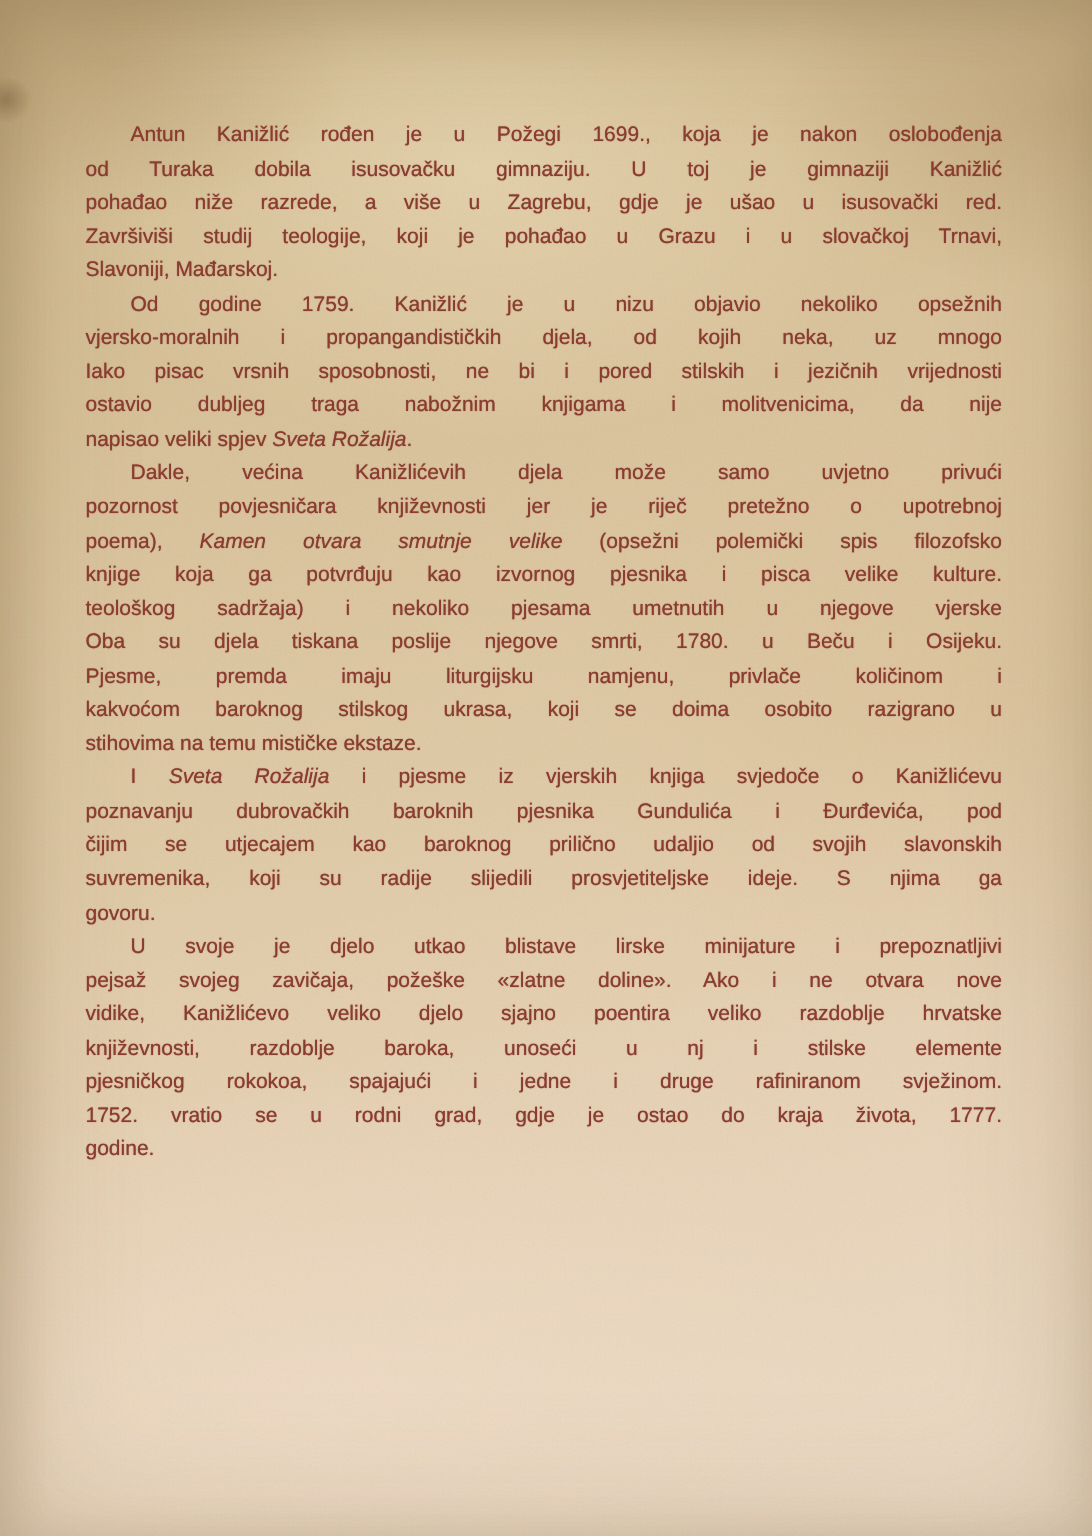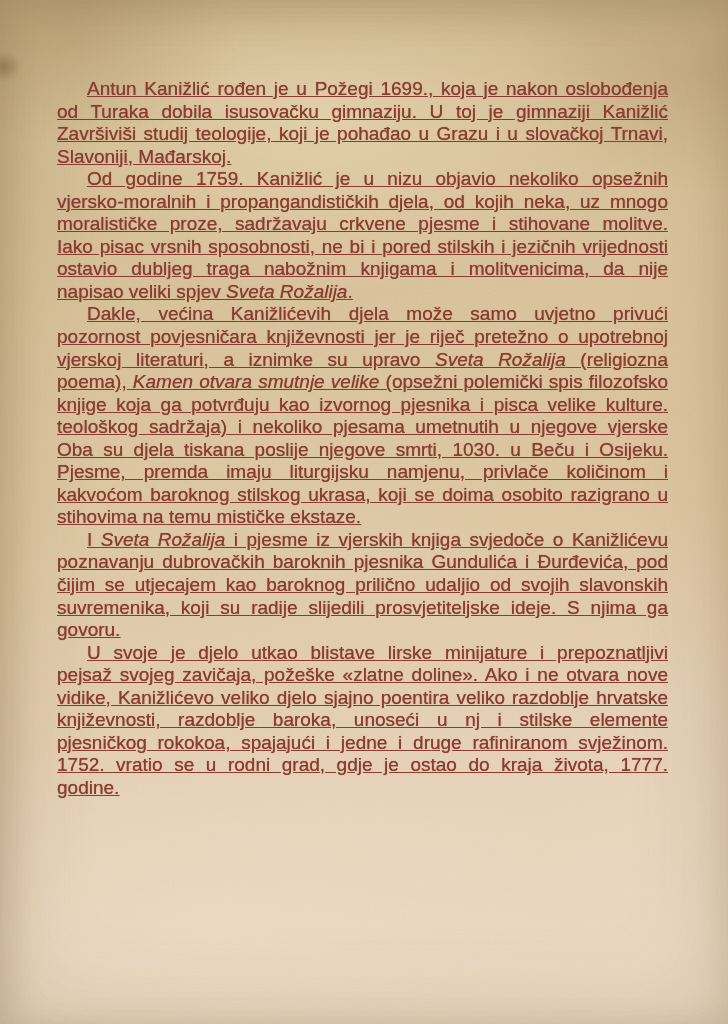--- a/index.html
+++ b/index.html
@@ -40,24 +40,23 @@
     opacity: 0.55;
     pointer-events: none;
   }
   .text-block {
     position: absolute;
     left: 57px;
     top: 78px;
     width: 611px;
     color: #8a3c30;
     font-family: "Liberation Sans", "DejaVu Sans", sans-serif;
-    font-size: 19px;
+    font-size: 14px;
     line-height: 22.55px;
     text-shadow: 0 0 0.7px rgba(138, 60, 48, 0.9);
-    text-decoration: underline;
   }
   .line {
     text-align: justify;
     text-align-last: justify;
     text-justify: inter-word;
     white-space: normal;
   }
   .line.last { text-align-last: left; }
   .line.indent { padding-left: 30px; }
   .line em { font-style: italic; }
@@ -75,39 +74,38 @@
         <feFuncA type="linear" slope="0.09" intercept="0"></feFuncA>
       </feComponentTransfer>
     </filter>
     <rect width="728" height="1024" filter="url(#paperNoise)"></rect>
   </svg>
 
   <div class="text-block" id="text-block">
       <div>
         <div class="line indent"><span>Antun Kanižlić rođen je u Požegi 1699., koja je nakon oslobođenja</span></div>
         <div class="line"><span>od Turaka dobila isusovačku gimnaziju. U toj je gimnaziji Kanižlić</span></div>
+        <div class="line"><span>pohađao niže razrede, a više u Zagrebu, gdje je ušao u isusovački red.</span></div>
         <div class="line"><span>Završiviši studij teologije, koji je pohađao u Grazu i u slovačkoj Trnavi,</span></div>
         <div class="line last"><span>Slavoniji, Mađarskoj.</span></div>
       </div>
       <div>
         <div class="line indent"><span>Od godine 1759. Kanižlić je u nizu objavio nekoliko opsežnih</span></div>
         <div class="line"><span>vjersko-moralnih i propangandističkih djela, od kojih neka, uz mnogo</span></div>
-        <div class="line"><span>moralističke proze, sadržavaju crkvene pjesme i stihovane molitve.</span></div>
         <div class="line"><span>Iako pisac vrsnih sposobnosti, ne bi i pored stilskih i jezičnih vrijednosti</span></div>
         <div class="line"><span>ostavio dubljeg traga nabožnim knjigama i molitvenicima, da nije</span></div>
         <div class="line last"><span>napisao veliki spjev </span><em>Sveta Rožalija</em><span>.</span></div>
       </div>
       <div>
         <div class="line indent"><span>Dakle, većina Kanižlićevih djela može samo uvjetno privući</span></div>
         <div class="line"><span>pozornost povjesničara književnosti jer je riječ pretežno o upotrebnoj</span></div>
-        <div class="line"><span>vjerskoj literaturi, a iznimke su upravo </span><em>Sveta Rožalija</em><span> (religiozna</span></div>
         <div class="line"><span>poema), </span><em>Kamen otvara smutnje velike</em><span> (opsežni polemički spis filozofsko</span></div>
         <div class="line"><span>knjige koja ga potvrđuju kao izvornog pjesnika i pisca velike kulture.</span></div>
         <div class="line"><span>teološkog sadržaja) i nekoliko pjesama umetnutih u njegove vjerske</span></div>
-        <div class="line"><span>Oba su djela tiskana poslije njegove smrti, 1030. u Beču i Osijeku.</span></div>
+        <div class="line"><span>Oba su djela tiskana poslije njegove smrti, 1780. u Beču i Osijeku.</span></div>
         <div class="line"><span>Pjesme, premda imaju liturgijsku namjenu, privlače količinom i</span></div>
         <div class="line"><span>kakvoćom baroknog stilskog ukrasa, koji se doima osobito razigrano u</span></div>
         <div class="line last"><span>stihovima na temu mističke ekstaze.</span></div>
       </div>
       <div>
         <div class="line indent"><span>I </span><em>Sveta Rožalija</em><span> i pjesme iz vjerskih knjiga svjedoče o Kanižlićevu</span></div>
         <div class="line"><span>poznavanju dubrovačkih baroknih pjesnika Gundulića i Đurđevića, pod</span></div>
         <div class="line"><span>čijim se utjecajem kao baroknog prilično udaljio od svojih slavonskih</span></div>
         <div class="line"><span>suvremenika, koji su radije slijedili prosvjetiteljske ideje. S njima ga</span></div>
         <div class="line last"><span>govoru.</span></div>

